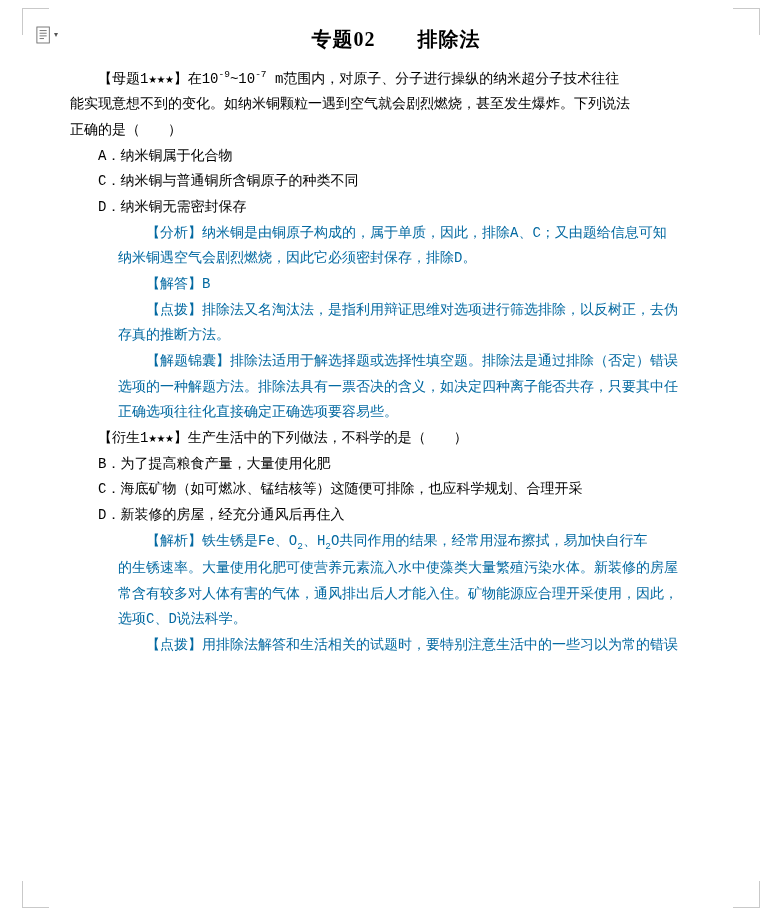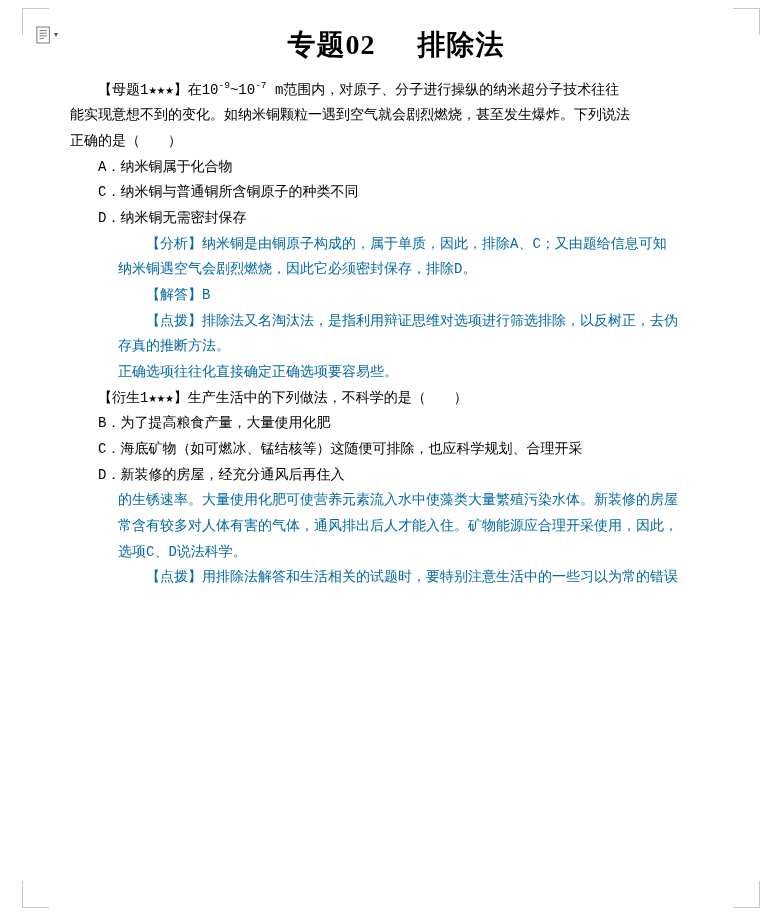--- a/index.html
+++ b/index.html
@@ -51,21 +51,21 @@
 
   .content {
     position: absolute;
     left: 70px;
     top: 18px;
     width: 652px;
   }
 
   h1.title {
     font-family: "Liberation Serif", "DejaVu Serif", serif;
-    font-size: 28px;
+    font-size: 20px;
     font-weight: bold;
     text-align: center;
     margin: 8px 0 14px 0;
     letter-spacing: 1px;
   }
   h1.title .gap { display: inline-block; width: 42px; }
 
   p {
     margin: 0 0 3px 0;
     font-size: 14px;
@@ -111,25 +111,28 @@
         <p class="blk">能实现意想不到的变化。如纳米铜颗粒一遇到空气就会剧烈燃烧，甚至发生爆炸。下列说法</p>
         <p class="blk">正确的是（　　）</p>
         <p class="blk indent">A．纳米铜属于化合物</p>
         <p class="blk indent">C．纳米铜与普通铜所含铜原子的种类不同</p>
         <p class="blk indent">D．纳米铜无需密封保存</p>
         <p class="red indent">【分析】纳米铜是由铜原子构成的，属于单质，因此，排除A、C；又由题给信息可知</p>
         <p class="red">纳米铜遇空气会剧烈燃烧，因此它必须密封保存，排除D。</p>
         <p class="red indent">【解答】B</p>
         <p class="red indent">【点拨】排除法又名淘汰法，是指利用辩证思维对选项进行筛选排除，以反树正，去伪</p>
         <p class="red">存真的推断方法。</p>
+        <p class="red indent">【解题锦囊】排除法适用于解选择题或选择性填空题。排除法是通过排除（否定）错误</p>
+        <p class="red">选项的一种解题方法。排除法具有一票否决的含义，如决定四种离子能否共存，只要其中任</p>
         <p class="red">正确选项往往化直接确定正确选项要容易些。</p>
         <p class="blk indent">【衍生1★★★】生产生活中的下列做法，不科学的是（　　）</p>
         <p class="blk indent">B．为了提高粮食产量，大量使用化肥</p>
         <p class="blk indent">C．海底矿物（如可燃冰、锰结核等）这随便可排除，也应科学规划、合理开采</p>
         <p class="blk indent">D．新装修的房屋，经充分通风后再住入</p>
+        <p class="red indent">【解析】铁生锈是Fe、O<sub>2</sub>、H<sub>2</sub>O共同作用的结果，经常用湿布擦拭，易加快自行车</p>
         <p class="red">的生锈速率。大量使用化肥可使营养元素流入水中使藻类大量繁殖污染水体。新装修的房屋</p>
         <p class="red">常含有较多对人体有害的气体，通风排出后人才能入住。矿物能源应合理开采使用，因此，</p>
         <p class="red">选项C、D说法科学。</p>
         <p class="red indent">【点拨】用排除法解答和生活相关的试题时，要特别注意生活中的一些习以为常的错误</p>
       </div>
   </div>
 
 </div>
 
 </body></html>

